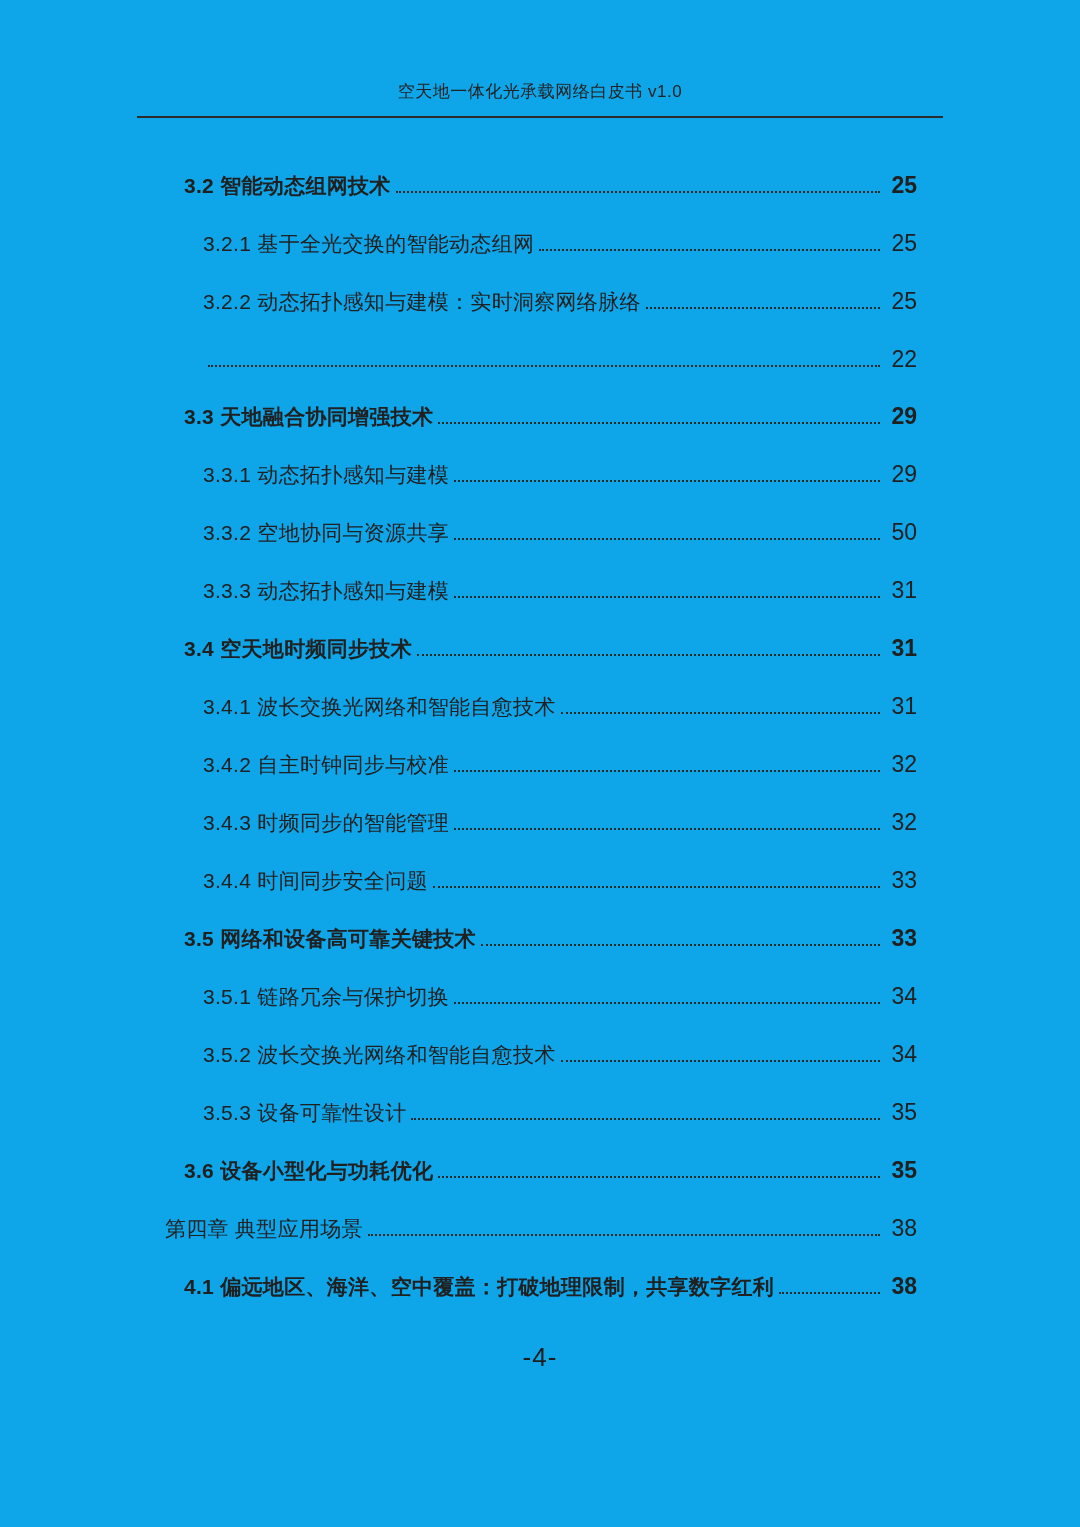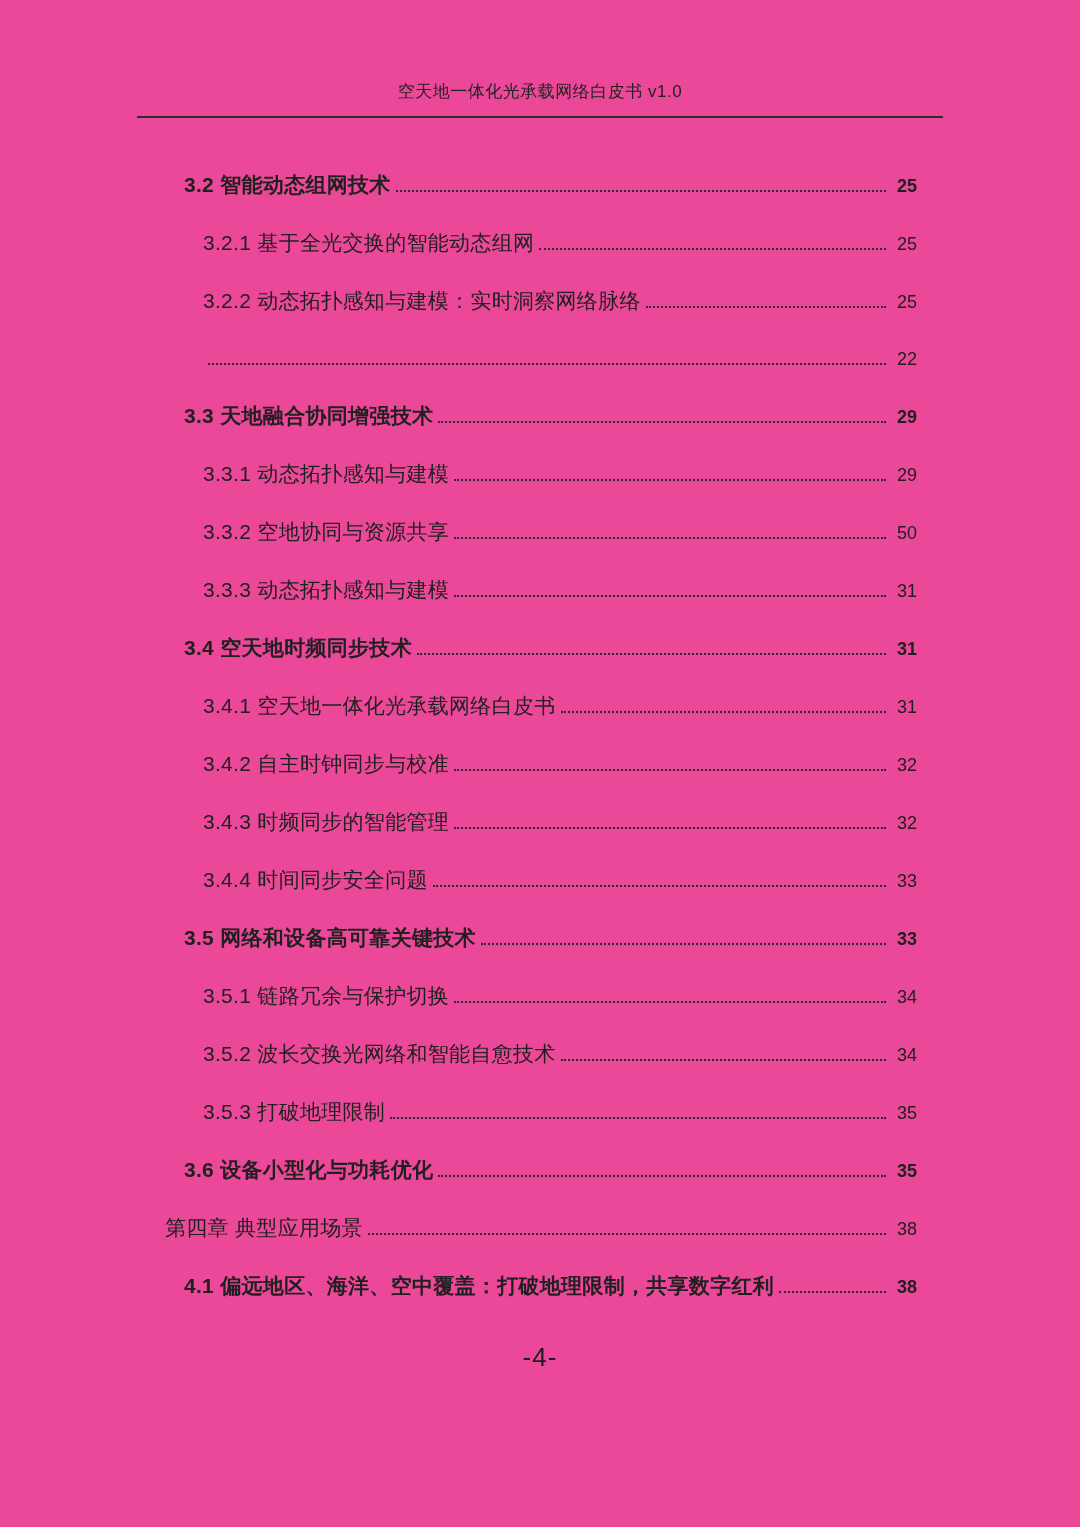--- a/index.html
+++ b/index.html
@@ -8,21 +8,21 @@
     width: 1080px;
     height: 1527px;
     font-family: "Liberation Sans", "DejaVu Sans", sans-serif;
     color: #1f1f1f;
     position: relative;
     overflow: hidden;
   }
   .page {
     position: absolute;
     inset: 0;
-    background: #ec4899;
+    background: #0ea5e9;
   }
   .header {
     position: absolute;
     top: 80px;
     left: 0;
     width: 100%;
     text-align: center;
     font-size: 17px;
     letter-spacing: 0.5px;
     color: #222222;
@@ -61,21 +61,21 @@
     flex: 1 1 auto;
     min-width: 20px;
     border-bottom: 2px dotted #2b2b2b;
     margin: 0 3px 1px 5px;
     align-self: baseline;
     height: 1px;
   }
   .toc-page {
     flex: 0 0 auto;
     margin-left: 8px;
-    font-size: 18px;
+    font-size: 23px;
     color: #202020;
   }
   .footer {
     position: absolute;
     top: 1342px;
     left: 0;
     width: 100%;
     text-align: center;
     font-size: 26px;
     color: #1c1c1c;
@@ -132,21 +132,21 @@
         <span class="toc-label">3.3.3 动态拓扑感知与建模</span>
         <span class="toc-dots"></span>
         <span class="toc-page">31</span>
       </div>
       <div class="toc-row level-1">
         <span class="toc-label">3.4 空天地时频同步技术</span>
         <span class="toc-dots"></span>
         <span class="toc-page">31</span>
       </div>
       <div class="toc-row level-2">
-        <span class="toc-label">3.4.1 空天地一体化光承载网络白皮书</span>
+        <span class="toc-label">3.4.1 波长交换光网络和智能自愈技术</span>
         <span class="toc-dots"></span>
         <span class="toc-page">31</span>
       </div>
       <div class="toc-row level-2">
         <span class="toc-label">3.4.2 自主时钟同步与校准</span>
         <span class="toc-dots"></span>
         <span class="toc-page">32</span>
       </div>
       <div class="toc-row level-2">
         <span class="toc-label">3.4.3 时频同步的智能管理</span>
@@ -167,21 +167,21 @@
         <span class="toc-label">3.5.1 链路冗余与保护切换</span>
         <span class="toc-dots"></span>
         <span class="toc-page">34</span>
       </div>
       <div class="toc-row level-2">
         <span class="toc-label">3.5.2 波长交换光网络和智能自愈技术</span>
         <span class="toc-dots"></span>
         <span class="toc-page">34</span>
       </div>
       <div class="toc-row level-2">
-        <span class="toc-label">3.5.3 打破地理限制</span>
+        <span class="toc-label">3.5.3 设备可靠性设计</span>
         <span class="toc-dots"></span>
         <span class="toc-page">35</span>
       </div>
       <div class="toc-row level-1">
         <span class="toc-label">3.6 设备小型化与功耗优化</span>
         <span class="toc-dots"></span>
         <span class="toc-page">35</span>
       </div>
       <div class="toc-row level-0">
         <span class="toc-label">第四章 典型应用场景</span>

